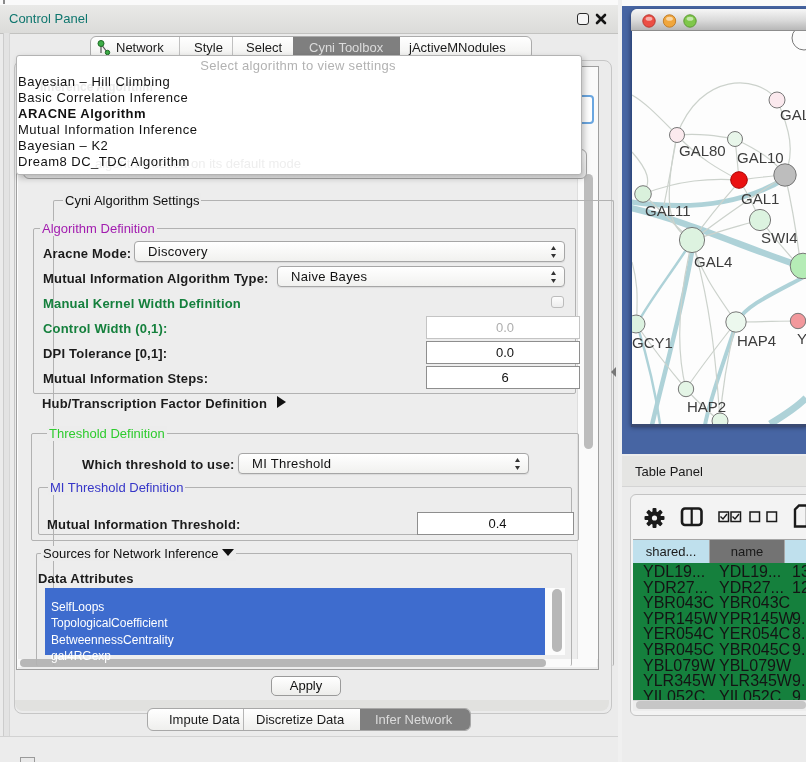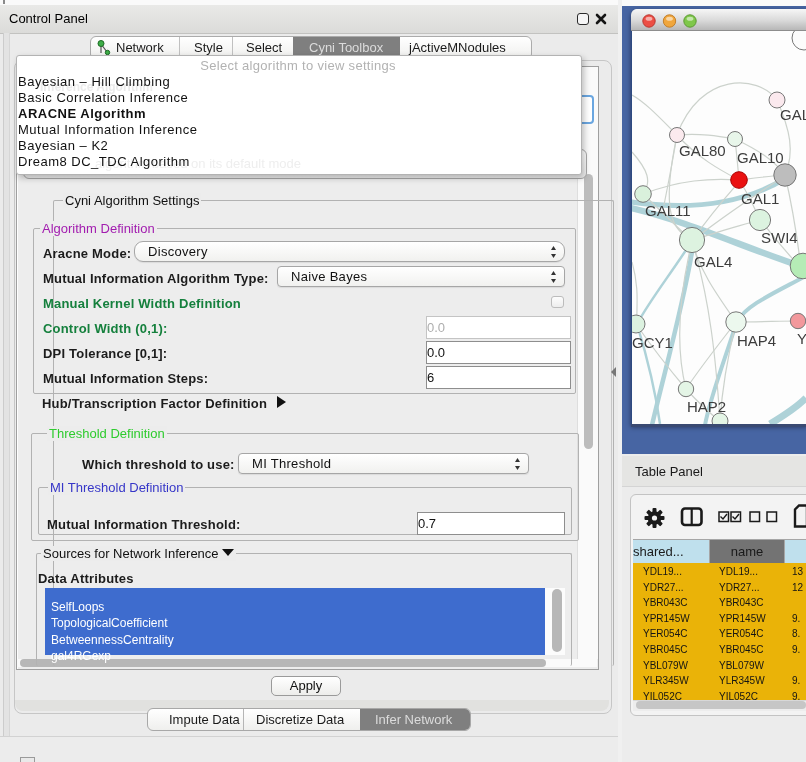--- a/index.html
+++ b/index.html
@@ -1,35 +1,35 @@
 <!DOCTYPE html>
 <html><head><meta charset="utf-8">
 <style>
 html,body{margin:0;padding:0;}
 body{width:806px;height:762px;position:relative;overflow:hidden;background:#ececec;font-family:"Liberation Sans",sans-serif;}
 .abs{position:absolute;}
 .b{font-weight:bold;}
 .lbl{position:absolute;font-size:13px;font-weight:bold;color:#1c1c1c;letter-spacing:0.2px;}
 .dis{color:#15803d;}
-.field{position:absolute;background:#fff;border:1px solid #8e8e8e;font-size:13px;color:#111;text-align:left;padding-right:5px;line-height:21px;}
+.field{position:absolute;background:#fff;border:1px solid #8e8e8e;font-size:13px;color:#111;text-align:center;padding-right:5px;line-height:21px;padding-left:9px;}
 .combo{position:absolute;background:linear-gradient(#ffffff,#f1f1ef);border:1px solid #a6a6a6;border-radius:4px;font-size:13px;color:#111;box-shadow:0 1px 1px rgba(0,0,0,0.08);}
 .combo .ct{position:absolute;left:13px;top:2px;letter-spacing:0.3px;}
 .carr{position:absolute;right:7px;top:3px;width:7px;height:14px;}
 .group{position:absolute;border:1px solid #b2b2b2;border-radius:2px;}
 .gt{position:absolute;top:-8px;font-size:13px;background:#ececec;padding:0 2px;white-space:nowrap;}
 </style></head>
 <body>
 
 <div class="abs" style="left:0;top:0;width:806px;height:6px;background:#fafafa;"></div>
 <div class="abs" style="left:3px;top:0;width:2px;height:4px;background:#8a8a8a;"></div>
 
 <div class="abs" style="left:0;top:5px;width:618px;height:731px;background:#ebebeb;"></div>
 
 <div class="abs" style="left:0;top:5px;width:618px;height:28px;background:linear-gradient(#e9e9e7,#dbdbd9);border-bottom:1px solid #c2c2c0;"></div>
-<div class="abs" style="left:9px;top:11px;font-size:13px;color:#000000;">Control Panel</div>
+<div class="abs" style="left:9px;top:11px;font-size:13px;color:#0f766e;">Control Panel</div>
 <div class="abs" style="left:577px;top:13px;width:10px;height:10px;border:1.5px solid #2a2a2a;border-radius:3px;background:#f5f5f5;"></div>
 <svg class="abs" style="left:595px;top:13px;" width="12" height="12" viewBox="0 0 12 12">
     <path d="M2 2 L10 10 M10 2 L2 10" stroke="#141414" stroke-width="2.6" stroke-linecap="round"></path>
   </svg>
 
 <div class="abs" style="left:3px;top:33px;width:5px;height:703px;background:#e3e3e3;border-left:1px solid #cccccc;border-right:1px solid #d6d6d6;"></div>
 
 <div class="abs" style="left:14px;top:60px;width:596px;height:652px;border:1px solid #c6c6c6;border-radius:8px;background:#ebebeb;"></div>
 
 <div class="abs" style="left:90px;top:36px;width:440px;height:22px;background:linear-gradient(#ffffff,#efefed);border:1px solid #ababab;border-radius:6px;overflow:hidden;">
@@ -60,21 +60,21 @@
 <div class="abs" style="left:20px;top:659px;width:526px;height:8px;background:#b7b7b7;border-radius:4px;"></div>
 
 <div class="group" style="left:21px;top:200px;width:559px;height:465px;border-bottom:none;margin-left:32px;">
   <span class="gt" style="left:9px;color:#111;">Cyni Algorithm Settings</span>
 </div>
 
 <div class="group" style="left:33px;top:228px;width:541px;height:164px;">
   <span class="gt" style="left:6px;color:#a21caf;">Algorithm Definition</span>
 </div>
 <div class="lbl" style="left:43px;top:246px;">Aracne Mode:</div>
-<div class="combo" style="left:134px;top:241px;width:429px;height:19px;border-radius:9px;">
+<div class="combo" style="left:134px;top:241px;width:429px;height:19px;">
     <span class="ct">Discovery</span>
  <svg class="carr" viewBox="0 0 7 14">
       <path d="M3.5 1 L6 5 L1 5 Z" fill="#333"></path>
       <path d="M3.5 13 L6 9 L1 9 Z" fill="#333"></path>
     </svg>
   </div>
 <div class="lbl" style="left:43px;top:271px;">Mutual Information Algorithm Type:</div>
 <div class="combo" style="left:277px;top:266px;width:286px;height:19px;">
     <span class="ct">Naive Bayes</span>
  <svg class="carr" viewBox="0 0 7 14">
@@ -102,21 +102,21 @@
  <svg class="carr" viewBox="0 0 7 14">
       <path d="M3.5 1 L6 5 L1 5 Z" fill="#333"></path>
       <path d="M3.5 13 L6 9 L1 9 Z" fill="#333"></path>
     </svg>
   </div>
 
 <div class="group" style="left:38px;top:487px;width:532px;height:46px;">
   <span class="gt" style="left:9px;color:#3636c8;">MI Threshold Definition</span>
 </div>
 <div class="lbl" style="left:47px;top:517px;">Mutual Information Threshold:</div>
-<div class="field" style="left:417px;top:512px;width:141px;height:21px;">0.7</div>
+<div class="field" style="left:417px;top:512px;width:141px;height:21px;">0.4</div>
 
 <div class="group" style="left:36px;top:553px;width:534px;height:112px;border-bottom:none;">
   <span class="gt" style="left:4px;color:#111;">Sources for Network Inference <span style="display:inline-block;width:0;height:0;border-top:7px solid #111;border-left:6px solid transparent;border-right:6px solid transparent;vertical-align:2px;"></span></span>
 </div>
 <div class="lbl" style="left:38px;top:571px;">Data Attributes</div>
 <div class="abs" style="left:45px;top:588px;width:500px;height:67px;background:#3e6cce;">
   <div style="font-size:12px;color:#fff;padding-left:6px;line-height:16.3px;padding-top:11px;">SelfLoops<br>TopologicalCoefficient<br>BetweennessCentrality<br>gal4RGexp</div>
 </div>
 <div class="abs" style="left:545px;top:588px;width:20px;height:67px;background:#fcfcfc;"></div>
 <div class="abs" style="left:552px;top:589px;width:10px;height:63px;background:#b7b7b7;border-radius:5px;"></div>
@@ -261,25 +261,25 @@
     <rect x="731" y="512" width="9.5" height="9.5" stroke-width="1.5"></rect>
     <path d="M720.5 516.5 l2.5 2.5 l4 -5" stroke-width="1.4"></path>
     <path d="M732.5 516.5 l2.5 2.5 l4 -5" stroke-width="1.4"></path>
     <rect x="750" y="512" width="9.5" height="9.5" stroke-width="1.5"></rect>
     <rect x="767" y="512" width="9.5" height="9.5" stroke-width="1.5"></rect>
     <path d="M799 505.5 h8 v21 h-12 v-17 z" stroke-width="2.4"></path>
   </g>
 </svg>
 
 <div class="abs" style="left:633px;top:539px;width:173px;height:24px;border-top:1px solid #a6a6a6;overflow:hidden;font-size:13px;color:#1a1a1a;">
-  <div class="abs" style="left:0;top:0;width:76px;height:23px;background:#bfe0ed;border-right:1px solid #a6a6a6;border-bottom:1px solid #a6a6a6;text-align:left;line-height:23px;">shared...</div>
+  <div class="abs" style="left:0;top:0;width:76px;height:23px;background:#bfe0ed;border-right:1px solid #a6a6a6;border-bottom:1px solid #a6a6a6;text-align:center;line-height:23px;">shared...</div>
   <div class="abs" style="left:77px;top:0;width:74px;height:23px;background:#737373;border-right:1px solid #a6a6a6;border-bottom:1px solid #a6a6a6;text-align:center;line-height:23px;">name</div>
   <div class="abs" style="left:152px;top:0;width:21px;height:23px;background:#bfe0ed;border-bottom:1px solid #a6a6a6;"></div>
 </div>
 
-<div class="abs" style="left:633px;top:563px;width:173px;height:137px;overflow:hidden;background:#eab308;font-size:10px;color:#141414;line-height:15.6px;">
+<div class="abs" style="left:633px;top:563px;width:173px;height:137px;overflow:hidden;background:#15803d;font-size:16px;color:#141414;line-height:15.6px;">
   <div class="abs" style="left:10px;top:1px;">YDL19...<br>YDR27...<br>YBR043C<br>YPR145W<br>YER054C<br>YBR045C<br>YBL079W<br>YLR345W<br>YIL052C</div>
   <div class="abs" style="left:86px;top:1px;">YDL19...<br>YDR27...<br>YBR043C<br>YPR145W<br>YER054C<br>YBR045C<br>YBL079W<br>YLR345W<br>YIL052C</div>
   <div class="abs" style="left:159px;top:1px;">13<br>12<br><br>9.<br>8.<br>9.<br><br>9.<br>9.</div>
 </div>
 
 <div class="abs" style="left:633px;top:700px;width:173px;height:10px;background:#ededed;border-top:1px solid #d8d8d8;"></div>
 <div class="abs" style="left:636px;top:701px;width:170px;height:8px;background:#c6c6c6;border-radius:4px;"></div>
 
 </body></html>

